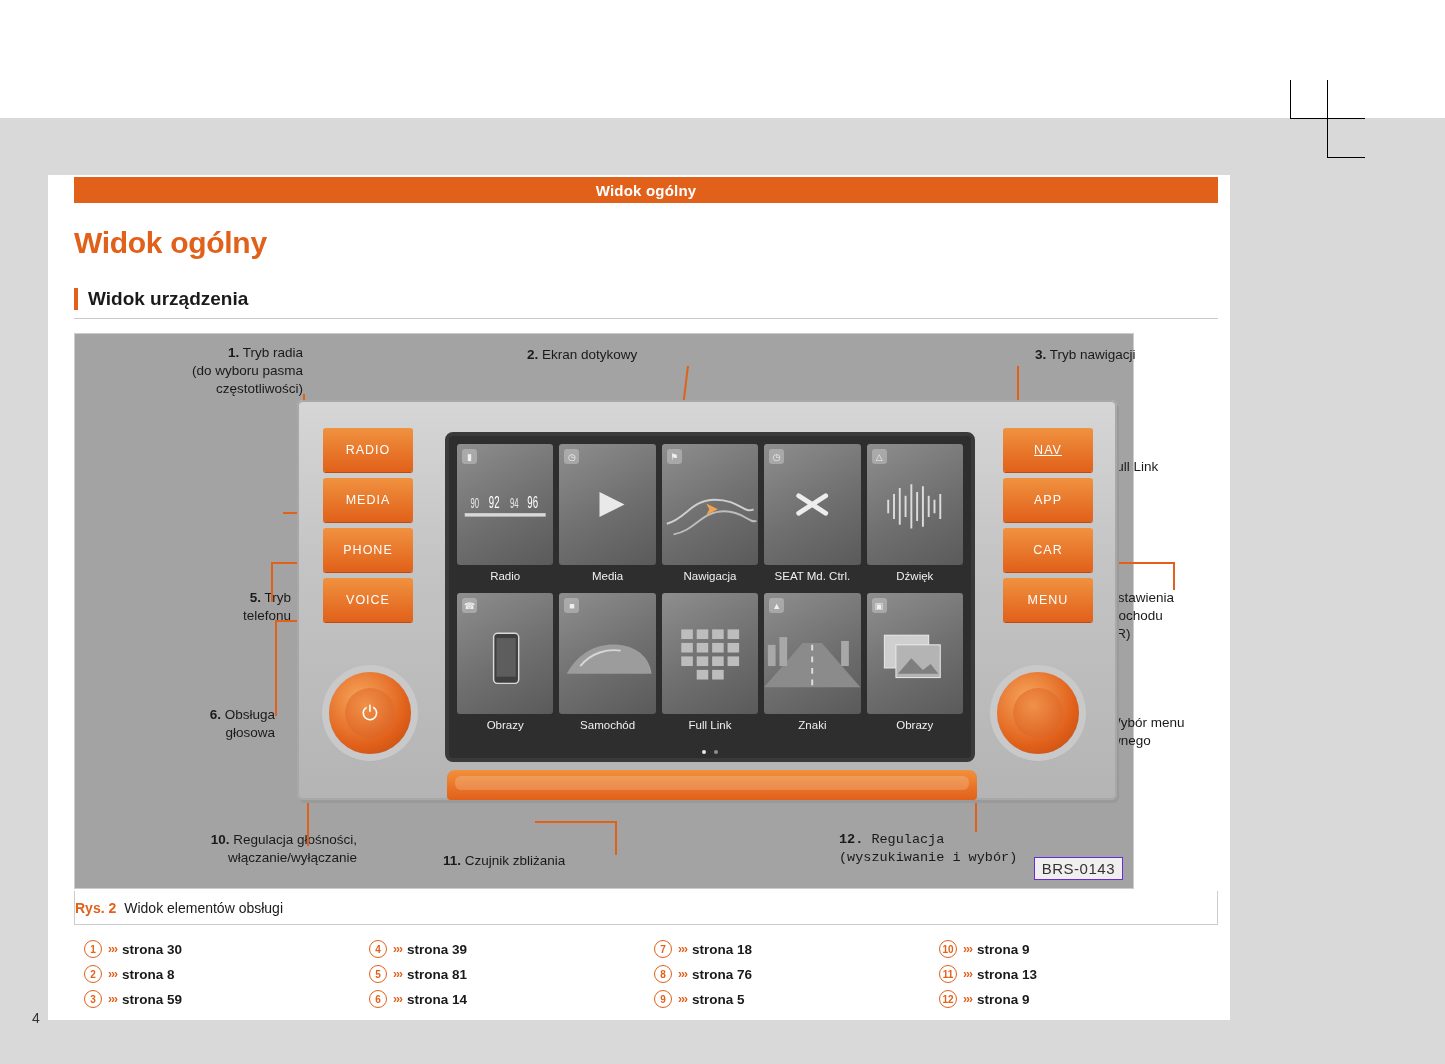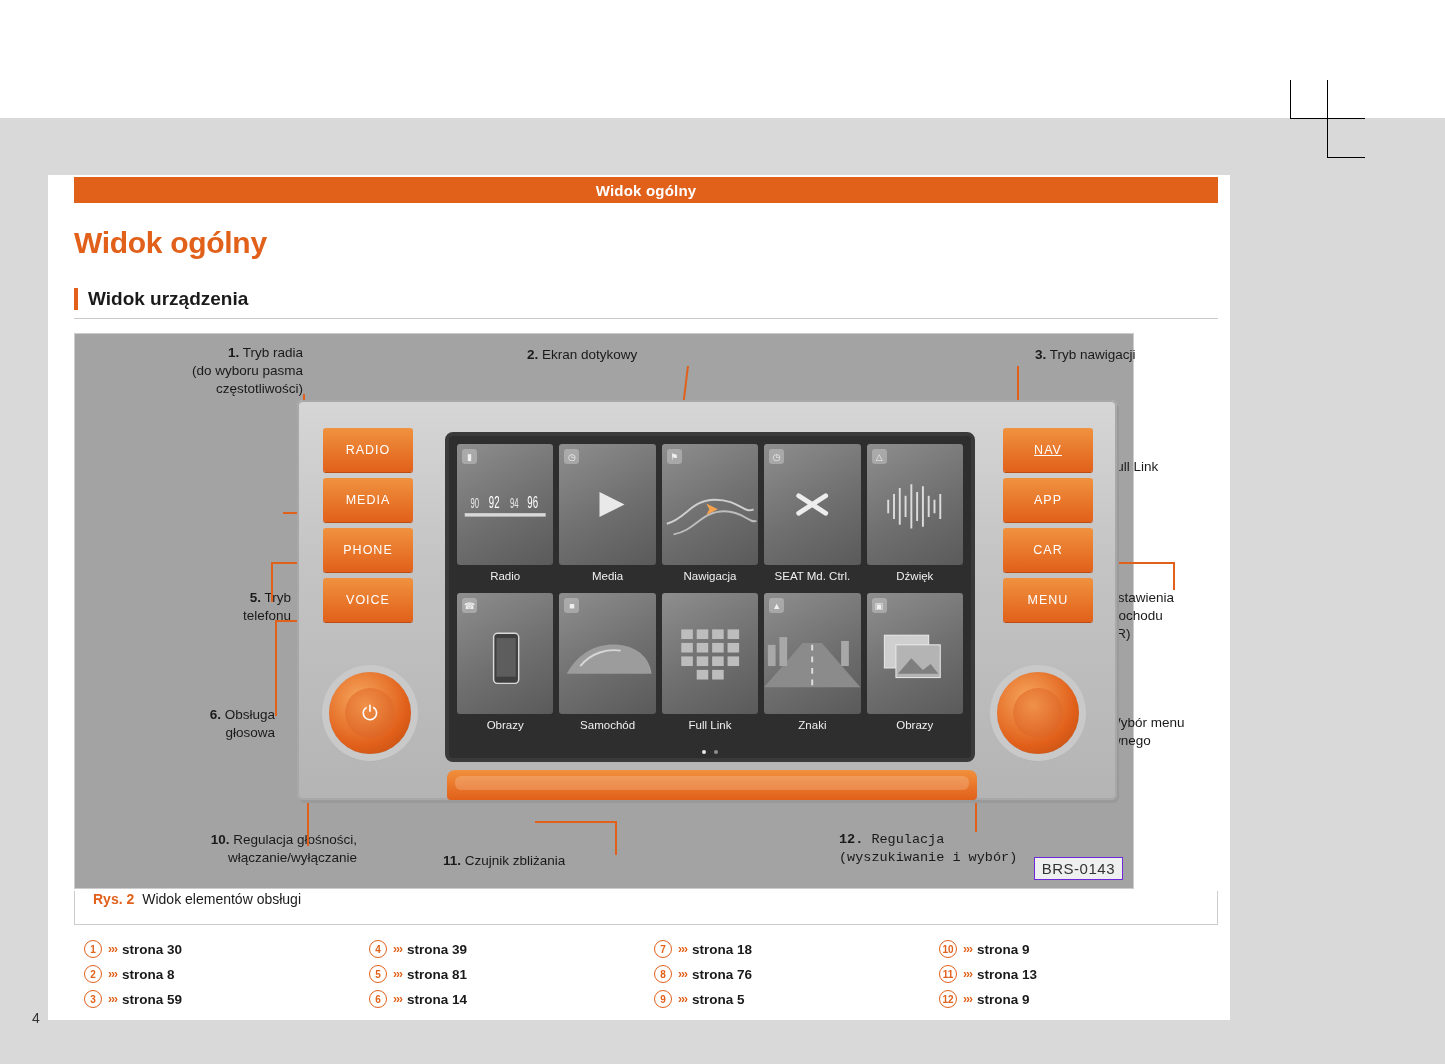--- a/index.html
+++ b/index.html
@@ -95,22 +95,21 @@
     background: #a3a3a3;
   }
   .fig-caption {
     position: absolute;
     left: 74px; top: 891px;
     width: 1144px; height: 34px;
     border: 1px solid #cccccc;
     border-top: none;
     box-sizing: border-box;
     display: flex;
-    align-items: flex-start;
-    padding-left: 18px;
+    align-items: center;
     font-size: 14px;
     color: #1a1a1a;
   }
   .fig-caption b {
     color: #e1601a;
     margin-right: 8px;
     font-weight: bold;
   }
   .fig-id {
     position: absolute;

